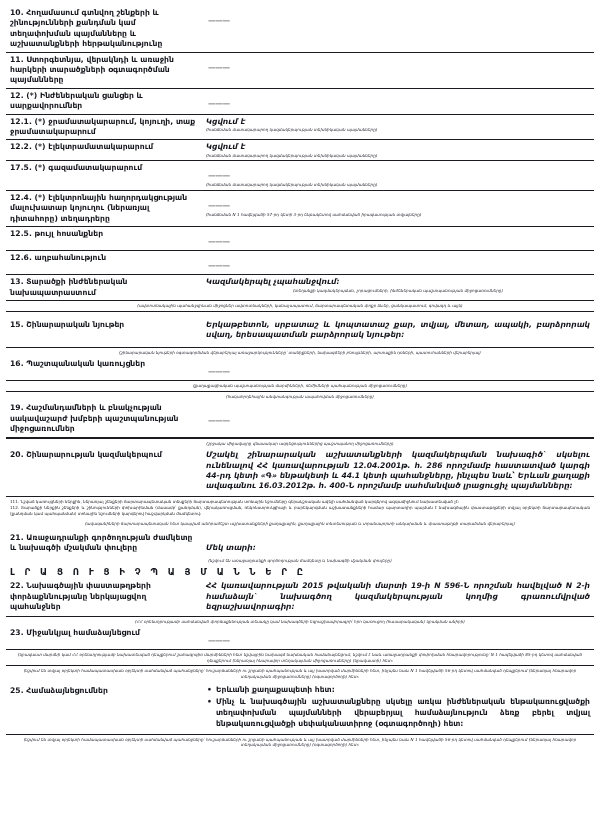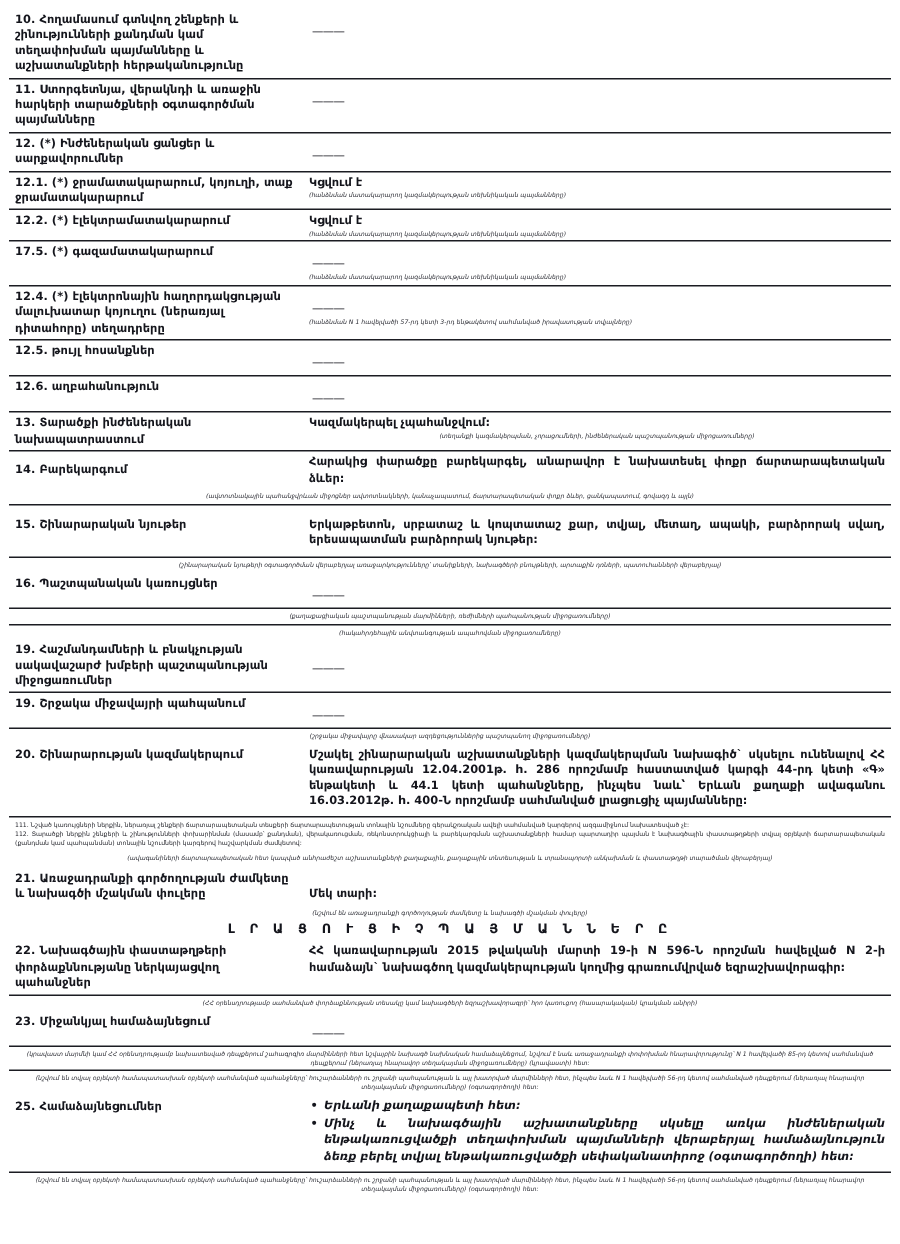--- a/index.html
+++ b/index.html
@@ -25,21 +25,21 @@
   tr.rule > td{border-bottom:1px solid #1b1c22;}
 
   .c-label{width:196px;}
   .c-val{width:392px;}
 
   .lbl{
     font-size:7.6px;line-height:10.4px;font-weight:bold;color:#14151c;
     letter-spacing:.05px;
   }
   .val{
-    font-size:7.6px;line-height:10.4px;font-weight:bold;
+    font-size:7.6px;line-height:10.4px;font-style:italic;font-weight:bold;
     color:#14151c;
   }
   .val-just{text-align:justify;text-align-last:left;}
   .dash{
     font-size:7.6px;line-height:10.4px;color:#14151c;letter-spacing:-.4px;
     display:inline-block;padding-left:2px;
   }
   .note{
     font-size:4.1px;line-height:5.6px;font-style:italic;color:#2a2b33;
     text-align:center;letter-spacing:.02px;
@@ -49,27 +49,27 @@
 
   
   .footnotes{
     font-size:4.1px;line-height:5.9px;color:#1c1d24;text-align:justify;
     padding:1px 4px 2px 4px;
   }
   .footnotes .fn{display:block;margin-bottom:.5px;}
 
   
   .section-head{
-    text-align:center;font-size:8.6px;font-weight:bold;letter-spacing:3.4px;
+    font-size:8.6px;font-weight:bold;letter-spacing:3.4px;
     color:#14151c;padding:3px 0 3px 0;
   }
 
   .bullets{margin:0;padding:0;list-style:none;}
   .bullets li{
-    font-size:7.6px;line-height:11px;font-style:italic;font-weight:bold;
+    font-size:7.6px;line-height:11px;font-weight:bold;
     color:#14151c;text-indent:0;padding-left:10px;position:relative;
     text-align:justify;text-align-last:left;margin-bottom:1px;
   }
   .bullets li:before{
     content:"\2022";position:absolute;left:1px;top:0;font-style:normal;
   }
 </style>
 </head>
 <body>
 
@@ -160,26 +160,20 @@
         <td>
           <div class="val">Կազմակերպել չպահանջվում:</div>
           <div class="note">(տեղանքի կազմակերպման, չորացումների, ինժեներական պաշտպանության միջոցառումները)</div>
         </td>
       </tr>
       <tr class="rule">
           <td style="padding:0"></td>
           <td style="padding:0"></td>
         </tr>
 
-      <tr>
-        <td class="lbl" style="padding-top:7px">14. Բարեկարգում</td>
-        <td>
-          <div class="val val-just">Հարակից փարածքը բարեկարգել, անարավոր է նախատեսել փոքր ճարտարապետական ձևեր:</div>
-        </td>
-      </tr>
       <tr class="note-row">
         <td colspan="2" class="note">(ավտոտնակային պահանջվրևան միջոցներ ավտոտնակների, կանաչապատում, ճարտարապետական փոքր ձևեր, ցանկապատում, գովազդ և այլն)</td>
       </tr>
       <tr class="rule">
           <td style="padding:0"></td>
           <td style="padding:0"></td>
         </tr>
 
       <tr>
         <td class="lbl" style="padding-top:8px">15. Շինարարական նյութեր</td>
@@ -213,24 +207,20 @@
         </tr>
       <tr class="note-row">
         <td colspan="2" class="note">(հակահրդեհային անվտանգության ապահովման միջոցառումները)</td>
       </tr>
 
       <tr class="rule">
         <td class="lbl">19. Հաշմանդամների և բնակչության սակավաշարժ խմբերի պաշտպանության միջոցառումներ</td>
         <td><span class="dash" style="position:relative;top:5px">———</span></td>
       </tr>
 
-      <tr>
-        <td class="lbl">19. Շրջակա միջավայրի պահպանում</td>
-        <td><span class="dash">———</span></td>
-      </tr>
       <tr class="rule">
           <td style="padding:0"></td>
           <td style="padding:0"></td>
         </tr>
       <tr class="note-row">
         <td colspan="2" class="note">(շրջակա միջավայրը վնասակար ազդեցություններից պաշտպանող միջոցառումները)</td>
       </tr>
 
       <tr>
         <td class="lbl">20. Շինարարության կազմակերպում</td>

